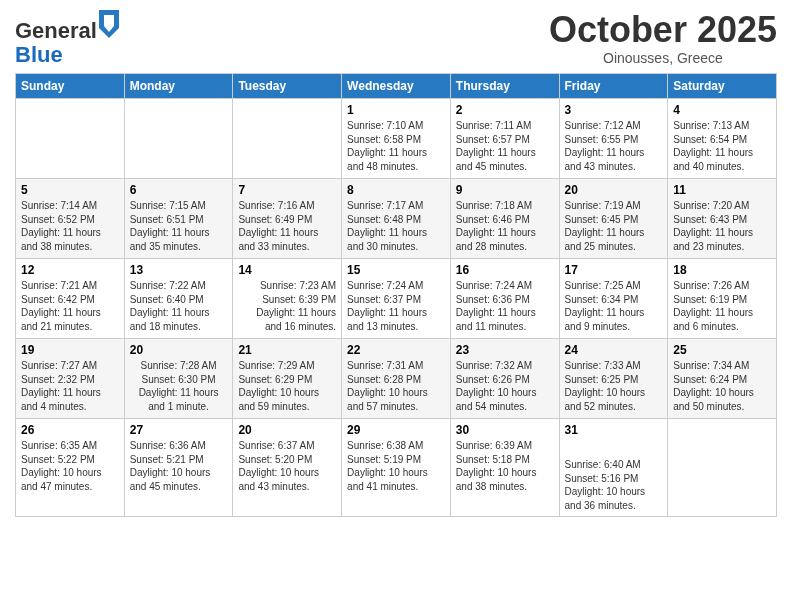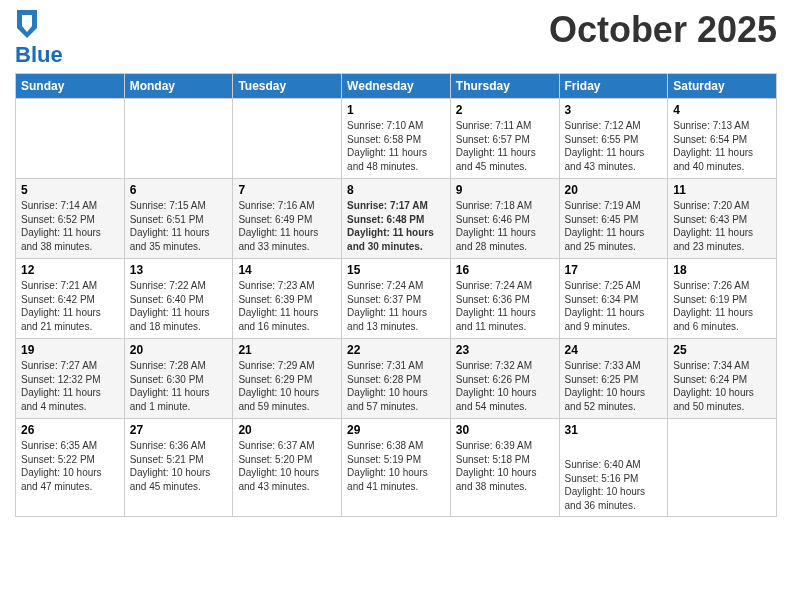--- a/index.html
+++ b/index.html
@@ -91,29 +91,30 @@
       background: #fff !important;
     }
   </style>
 </head>
 <body>
 
 <div class="page">
   <div class="header">
     <div class="logo">
       <div class="logo-text">
-        <svg class="logo-icon" viewBox="0 0 20 28">
+        <span class="logo-general">General</span><svg class="logo-icon" viewBox="0 0 20 28">
             <polygon points="0,0 20,0 20,18 10,28 0,18" fill="#2779c2"></polygon>
             <polygon points="5,5 15,5 15,16 10,22 5,16" fill="#fff"></polygon>
           </svg><br>
         <span class="logo-blue">Blue</span>
       </div>
     </div>
     <div class="title-block">
       <div class="month-title">October 2025</div>
+      <div class="location">Oinousses, Greece</div>
     </div>
   </div>
 
   <table class="calendar">
     <thead>
       <tr>
       <th>Sunday</th>
           <th>Monday</th>
           <th>Tuesday</th>
           <th>Wednesday</th>
@@ -173,21 +174,21 @@
           </td>
           <td>
             <span class="day-num">7</span>
             <div class="day-info" style="white-space: pre-line;">Sunrise: 7:16 AM
 Sunset: 6:49 PM
 Daylight: 11 hours
 and 33 minutes.</div>
           </td>
           <td>
             <span class="day-num">8</span>
-            <div class="day-info" style="white-space: pre-line; font-weight: bold;">Sunrise: 7:17 AM
+            <div class="day-info" style="white-space: pre-line;">Sunrise: 7:17 AM
 Sunset: 6:48 PM
 Daylight: 11 hours
 and 30 minutes.</div>
           </td>
           <td>
             <span class="day-num">9</span>
             <div class="day-info" style="white-space: pre-line;">Sunrise: 7:18 AM
 Sunset: 6:46 PM
 Daylight: 11 hours
 and 28 minutes.</div>
@@ -217,21 +218,21 @@
           </td>
           <td>
             <span class="day-num">13</span>
             <div class="day-info" style="white-space: pre-line;">Sunrise: 7:22 AM
 Sunset: 6:40 PM
 Daylight: 11 hours
 and 18 minutes.</div>
           </td>
           <td>
             <span class="day-num">14</span>
-            <div class="day-info" style="white-space: pre-line;">Sunrise: 7:23 AM
+            <div class="day-info" style="white-space: pre-line; text-align: right;">Sunrise: 7:23 AM
 Sunset: 6:39 PM
 Daylight: 11 hours
 and 16 minutes.</div>
           </td>
           <td>
             <span class="day-num">15</span>
             <div class="day-info" style="white-space: pre-line;">Sunrise: 7:24 AM
 Sunset: 6:37 PM
 Daylight: 11 hours
 and 13 minutes.</div>
@@ -255,27 +256,27 @@
             <div class="day-info" style="white-space: pre-line;">Sunrise: 7:26 AM
 Sunset: 6:19 PM
 Daylight: 11 hours
 and 6 minutes.</div>
           </td>
         </tr>
         <tr>
           <td>
             <span class="day-num">19</span>
             <div class="day-info" style="white-space: pre-line;">Sunrise: 7:27 AM
-Sunset: 12:32 PM
+Sunset: 2:32 PM
 Daylight: 11 hours
 and 4 minutes.</div>
           </td>
           <td>
             <span class="day-num">20</span>
-            <div class="day-info" style="white-space: pre-line;">Sunrise: 7:28 AM
+            <div class="day-info" style="white-space: pre-line; text-align: center;">Sunrise: 7:28 AM
 Sunset: 6:30 PM
 Daylight: 11 hours
 and 1 minute.</div>
           </td>
           <td>
             <span class="day-num">21</span>
             <div class="day-info" style="white-space: pre-line;">Sunrise: 7:29 AM
 Sunset: 6:29 PM
 Daylight: 10 hours
 and 59 minutes.</div>

